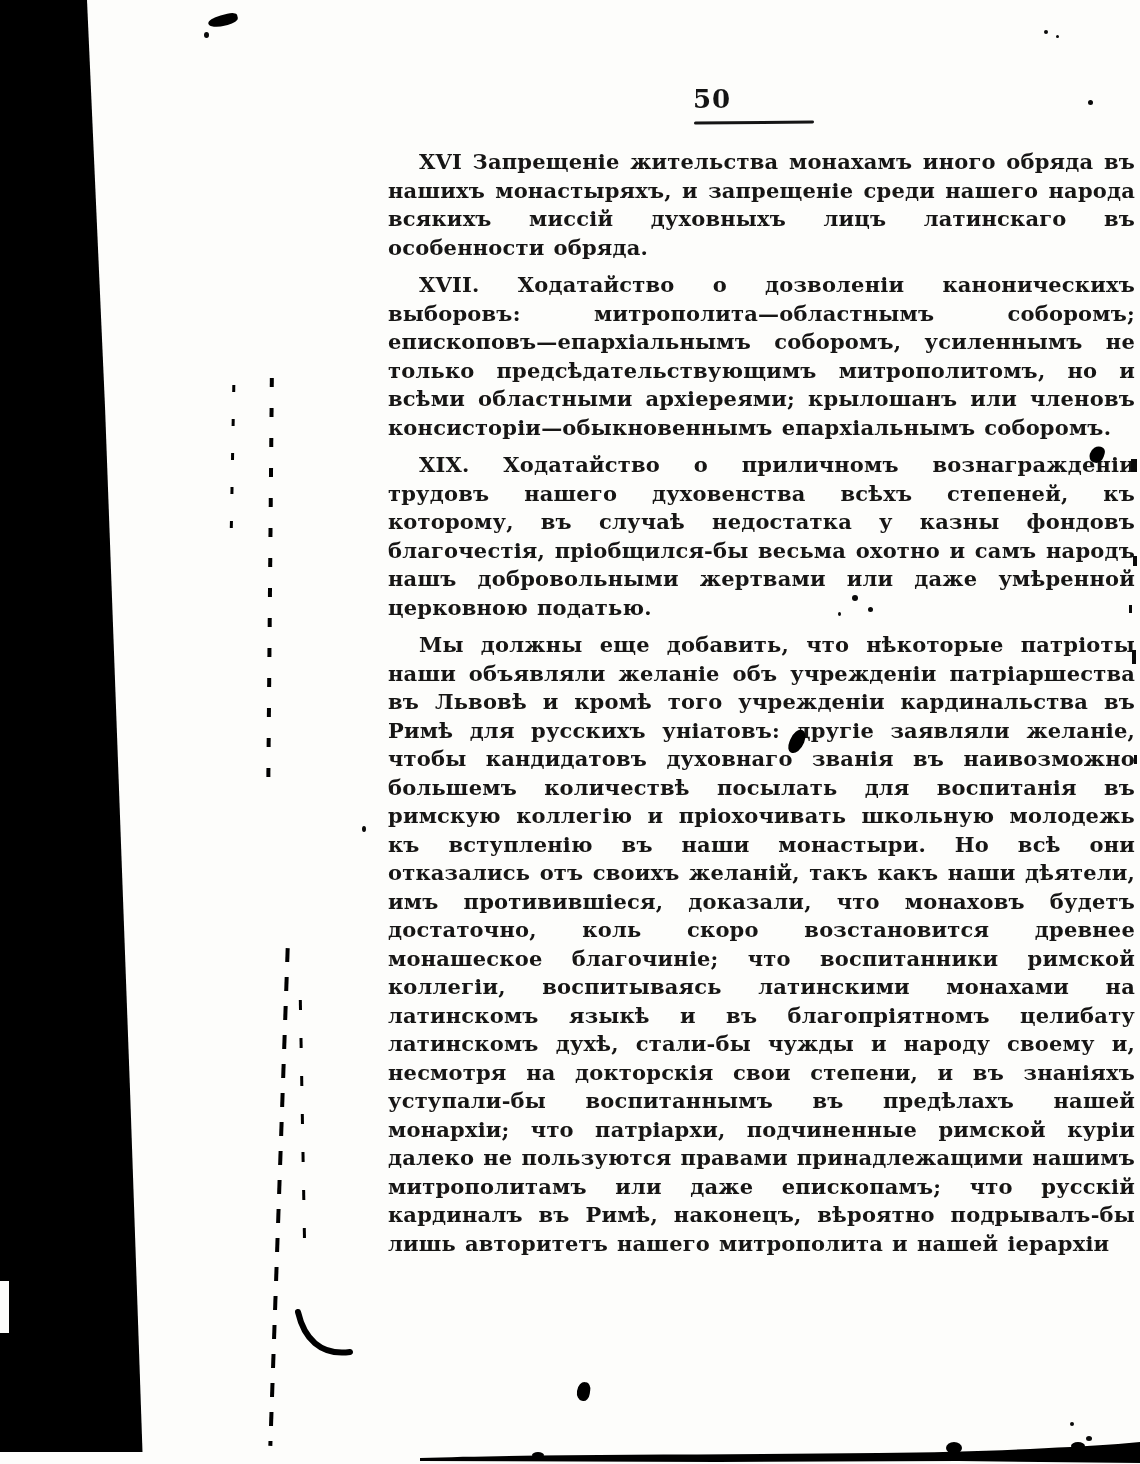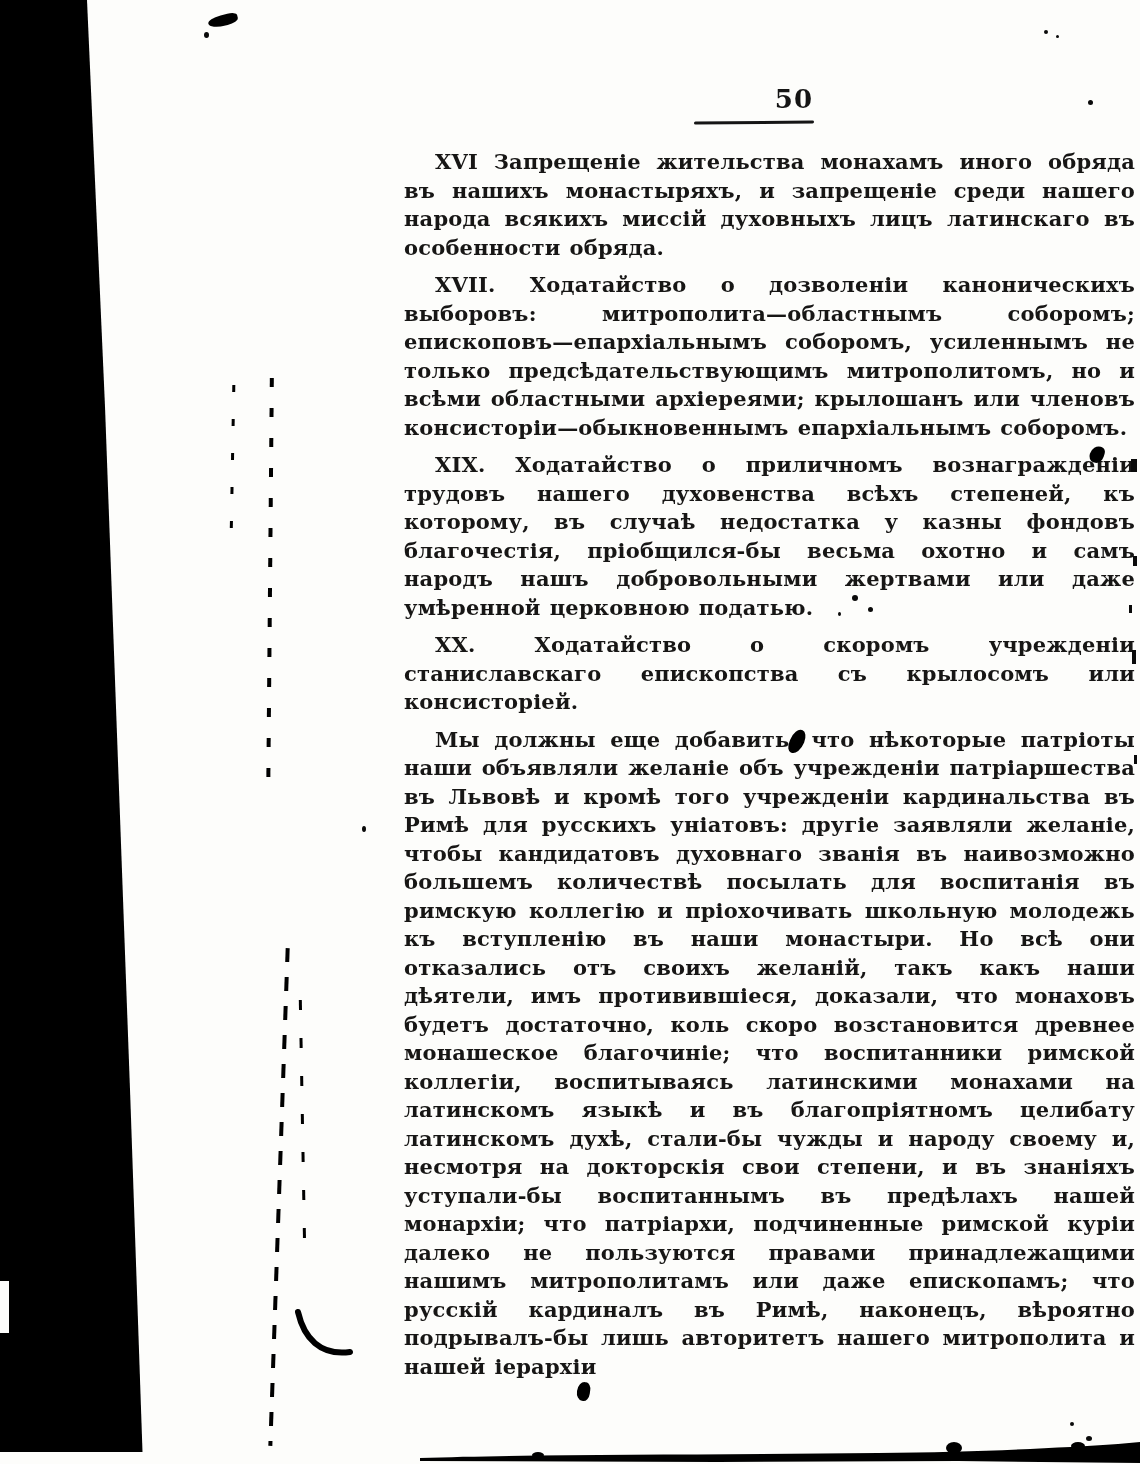--- a/index.html
+++ b/index.html
@@ -9,36 +9,36 @@
     width:1140px;height:1464px;
     background:#fdfdfb;
     overflow:hidden;
     font-family:"DejaVu Serif","Liberation Serif",serif;
     color:#141414;
   }
 
   
   .page-number{
     position:absolute;left:693px;top:84px;width:120px;
-    text-align:right;
+    text-align:left;
     font-size:26px;font-weight:bold;letter-spacing:1px;
   }
   .page-number-rule{
     position:absolute;left:694px;top:121px;width:120px;height:3px;
     background:#151515;transform:rotate(-0.6deg);border-radius:2px;
   }
 
   
   .text-block{
     position:absolute;left:388px;top:148px;width:747px;
     font-size:21px;line-height:28.5px;font-weight:bold;
     text-align:justify;letter-spacing:0.2px;word-spacing:1.5px;
     color:#171615;
   }
-  .text-block p{margin:0 0 9px 16px;text-indent:31px;}
+  .text-block p{margin:0 0 9px 0;text-indent:31px;}
 
   
   .gutter-shadow{
     position:absolute;left:0;top:0;width:150px;height:1452px;
     background:#000;
     clip-path:polygon(0% 0%,58% 0%,70% 28%,87% 76%,95% 100%,0% 100%);
   }
   .gutter-notch{position:absolute;left:0;top:1281px;width:9px;height:52px;background:#fdfdfb;}
 
   .speck{position:absolute;background:#0a0a0a;border-radius:50%;}
@@ -71,21 +71,20 @@
 
 <div class="page">
 
   <div class="page-number">50</div>
   <div class="page-number-rule"></div>
 
   <div class="text-block">
     <p>XVI Запрещеніе жительства монахамъ иного обряда въ нашихъ монастыряхъ, и запрещеніе среди нашего народа всякихъ миссій духовныхъ лицъ латинскаго въ особенности обряда.</p>
     <p>XVII. Ходатайство о дозволеніи каноническихъ выборовъ: митрополита—областнымъ соборомъ; епископовъ—епархіальнымъ соборомъ, усиленнымъ не только предсѣдательствующимъ митрополитомъ, но и всѣми областными архіереями; крылошанъ или членовъ консисторіи—обыкновеннымъ епархіальнымъ соборомъ.</p>
     <p>XIX. Ходатайство о приличномъ вознагражденіи трудовъ нашего духовенства всѣхъ степеней, къ которому, въ случаѣ недостатка у казны фондовъ благочестія, пріобщился-бы весьма охотно и самъ народъ нашъ добровольными жертвами или даже умѣренной церковною податью.</p>
-    <p>XX. Ходатайство о скоромъ учрежденіи станиславскаго епископства съ крылосомъ или консисторіей.</p>
     <p>Мы должны еще добавить, что нѣкоторые патріоты наши объявляли желаніе объ учрежденіи патріаршества въ Львовѣ и кромѣ того учрежденіи кардинальства въ Римѣ для русскихъ уніатовъ: другіе заявляли желаніе, чтобы кандидатовъ духовнаго званія въ наивозможно большемъ количествѣ посылать для воспитанія въ римскую коллегію и пріохочивать школьную молодежь къ вступленію въ наши монастыри. Но всѣ они отказались отъ своихъ желаній, такъ какъ наши дѣятели, имъ противившіеся, доказали, что монаховъ будетъ достаточно, коль скоро возстановится древнее монашеское благочиніе; что воспитанники римской коллегіи, воспитываясь латинскими монахами на латинскомъ языкѣ и въ благопріятномъ целибату латинскомъ духѣ, стали-бы чужды и народу своему и, несмотря на докторскія свои степени, и въ знаніяхъ уступали-бы воспитаннымъ въ предѣлахъ нашей монархіи; что патріархи, подчиненные римской куріи далеко не пользуются правами принадлежащими нашимъ митрополитамъ или даже епископамъ; что русскій кардиналъ въ Римѣ, наконецъ, вѣроятно подрывалъ-бы лишь авторитетъ нашего митрополита и нашей іерархіи</p>
   </div>
 
   <div class="gutter-shadow"></div>
   <div class="gutter-notch"></div>
 
   <div class="blot-top"></div>
   <div class="speck" style="left:204px;top:32px;width:5px;height:6px;"></div>
 
   <div class="speck" style="left:1044px;top:30px;width:4px;height:4px;"></div>

